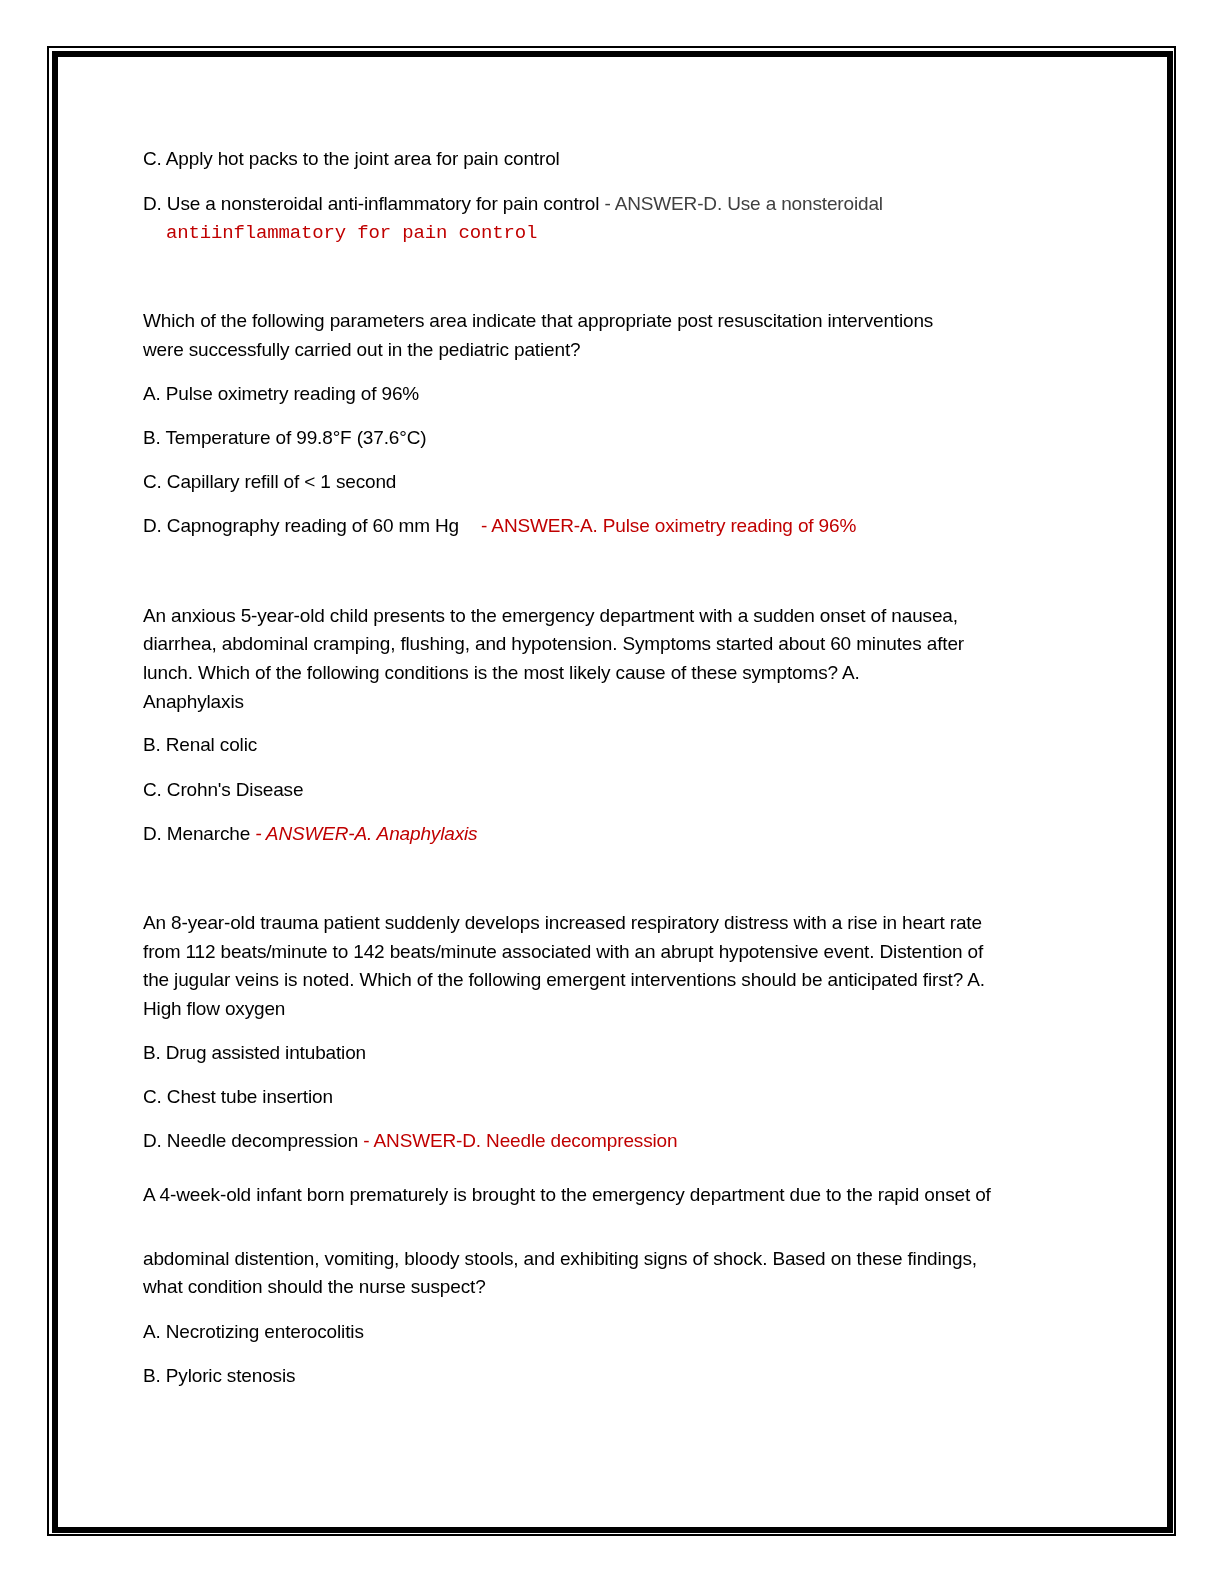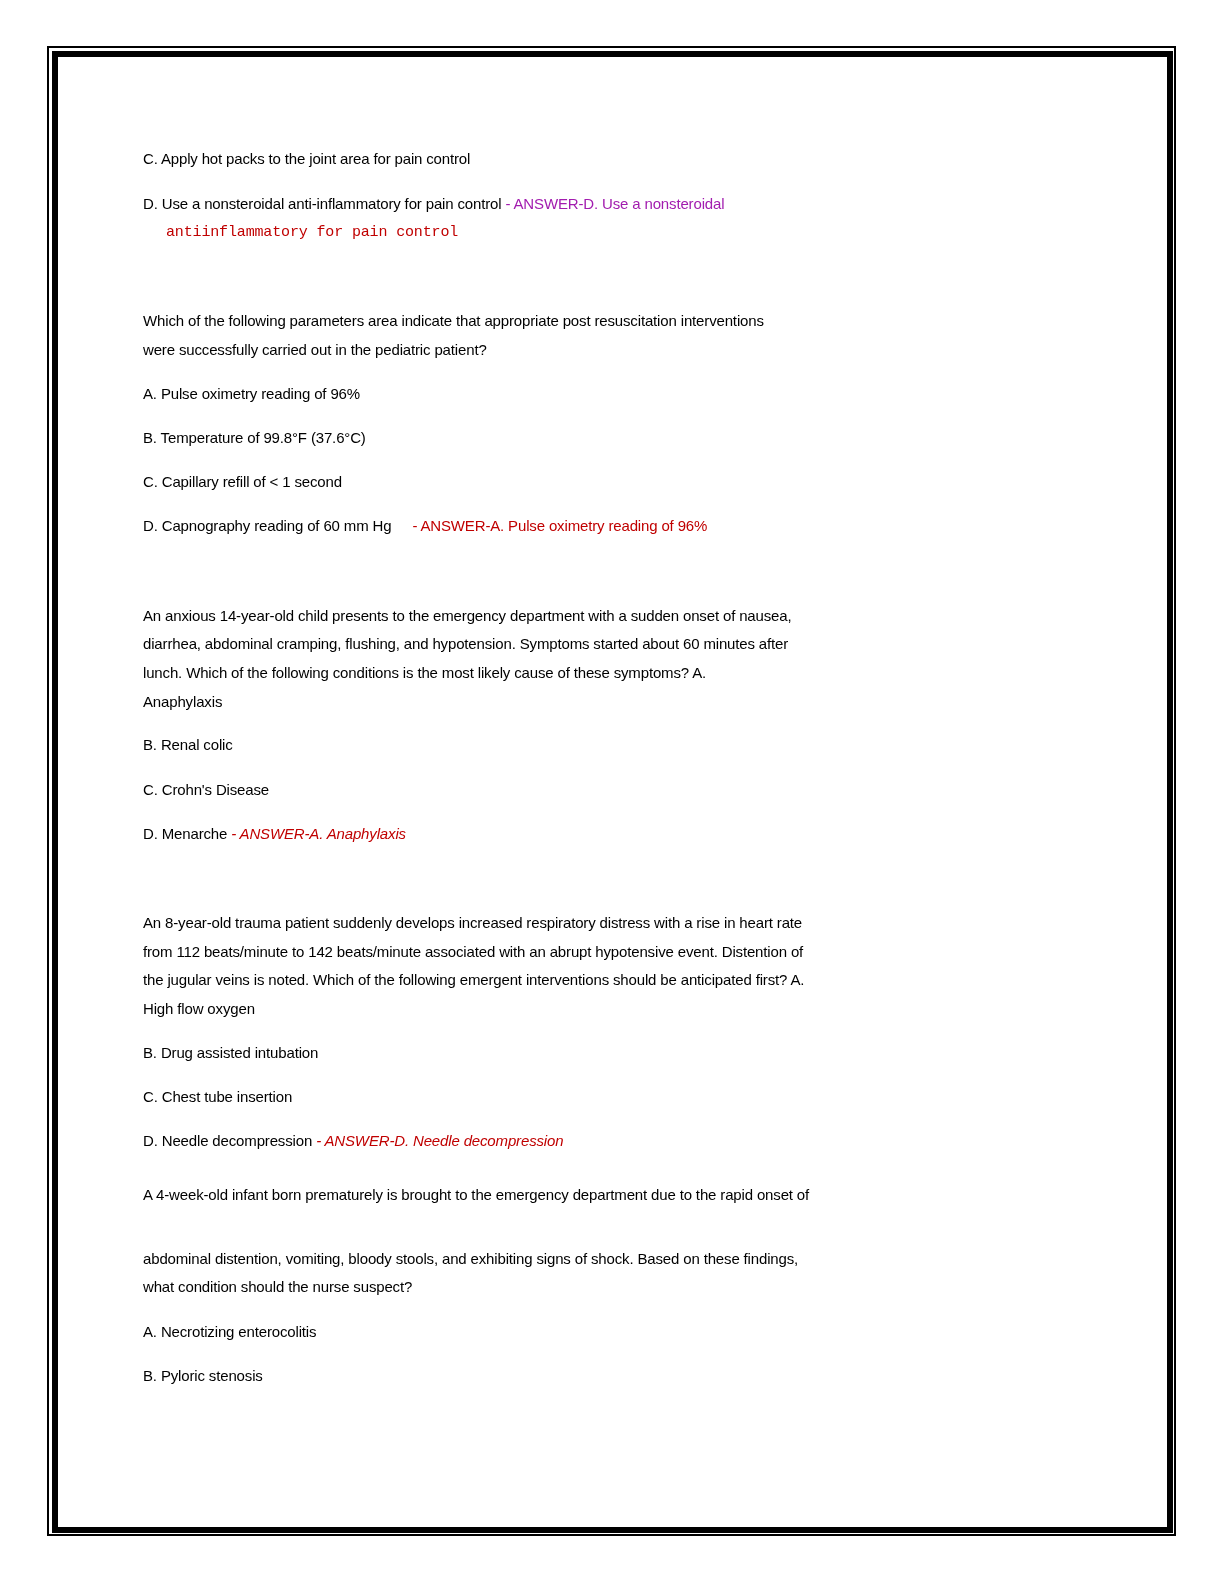--- a/index.html
+++ b/index.html
@@ -2,55 +2,55 @@
 <html><head>
 <meta charset="utf-8">
 <style>
   html, body { margin: 0; padding: 0; background: #ffffff; }
   body { width: 1224px; height: 1584px; position: relative; overflow: hidden;
          font-family: "Liberation Sans", sans-serif; }
   .border-outer { position: absolute; left: 47px; top: 46px; width: 1129px; height: 1490px;
                   border: 2px solid #000; box-sizing: border-box; }
   .border-inner { position: absolute; left: 52px; top: 51px; width: 1121px; height: 1482px;
                   border: 6px solid #000; box-sizing: border-box; }
-  .line { position: absolute; left: 143px; font-size: 15px; line-height: 22px; color: #000;
+  .line { position: absolute; left: 143px; font-size: 19px; line-height: 22px; color: #000;
           white-space: nowrap; letter-spacing: -0.15px; }
   .indent { left: 166px; }
   .ans { color: #c00000; }
 </style>
 </head>
 <body>
 
 <div class="border-outer"></div>
 <div class="border-inner"></div>
 
 <div class="line" style="top:148px"><span>C. Apply hot packs to the joint area for pain control</span></div>
-<div class="line" style="top:193px"><span>D. Use a nonsteroidal anti-inflammatory for pain control</span> <span class="ans" style="color: #a21caf;">- ANSWER-D. Use a nonsteroidal</span></div>
+<div class="line" style="top:193px"><span>D. Use a nonsteroidal anti-inflammatory for pain control</span> <span class="ans" style="color: #404040;">- ANSWER-D. Use a nonsteroidal</span></div>
 <div class="line indent ans" style="top: 222px; color: rgb(192, 0, 0); font-family: Liberation Mono, monospace;">antiinflammatory for pain control</div>
 
 <div class="line" style="top:310px">Which of the following parameters area indicate that appropriate post resuscitation interventions</div>
 <div class="line" style="top:339px">were successfully carried out in the pediatric patient?</div>
 <div class="line" style="top:383px">A. Pulse oximetry reading of 96%</div>
 <div class="line" style="top:427px">B. Temperature of 99.8°F (37.6°C)</div>
 <div class="line" style="top:471px">C. Capillary refill of &lt; 1 second</div>
 <div class="line" style="top:515px"><span>D. Capnography reading of 60 mm Hg</span> <span class="ans" style="color: rgb(192, 0, 0); margin-left: 17px;">- ANSWER-A. Pulse oximetry reading of 96%</span></div>
 
-<div class="line" style="top:605px">An anxious 14-year-old child presents to the emergency department with a sudden onset of nausea,</div>
+<div class="line" style="top:605px">An anxious 5-year-old child presents to the emergency department with a sudden onset of nausea,</div>
 <div class="line" style="top:633px">diarrhea, abdominal cramping, flushing, and hypotension. Symptoms started about 60 minutes after</div>
 <div class="line" style="top:662px">lunch. Which of the following conditions is the most likely cause of these symptoms?  A.</div>
 <div class="line" style="top:691px">Anaphylaxis</div>
 <div class="line" style="top:734px">B. Renal colic</div>
 <div class="line" style="top:779px">C. Crohn's Disease</div>
 <div class="line" style="top:823px"><span>D. Menarche</span> <span class="ans" style="color: rgb(192, 0, 0); font-style: italic;">- ANSWER-A. Anaphylaxis</span></div>
 
 <div class="line" style="top:912px">An 8-year-old trauma patient suddenly develops increased respiratory distress with a rise in heart rate</div>
 <div class="line" style="top:941px">from 112 beats/minute to 142 beats/minute associated with an abrupt hypotensive event. Distention of</div>
 <div class="line" style="top:969px">the jugular veins is noted. Which of the following emergent interventions should be anticipated first?  A.</div>
 <div class="line" style="top:998px">High flow oxygen</div>
 <div class="line" style="top:1042px">B. Drug assisted intubation</div>
 <div class="line" style="top:1086px">C. Chest tube insertion</div>
-<div class="line" style="top:1130px"><span>D. Needle decompression</span> <span class="ans" style="color: rgb(192, 0, 0); font-style: italic;">- ANSWER-D. Needle decompression</span></div>
+<div class="line" style="top:1130px"><span>D. Needle decompression</span> <span class="ans" style="color: rgb(192, 0, 0);">- ANSWER-D. Needle decompression</span></div>
 
 <div class="line" style="top:1184px">A 4-week-old infant born prematurely is brought to the emergency department due to the rapid onset of</div>
 <div class="line" style="top:1248px">abdominal distention, vomiting, bloody stools, and exhibiting signs of shock. Based on these findings,</div>
 <div class="line" style="top:1276px">what condition should the nurse suspect?</div>
 <div class="line" style="top:1321px">A. Necrotizing enterocolitis</div>
 <div class="line" style="top:1365px">B. Pyloric stenosis</div>
 
 </body></html>

